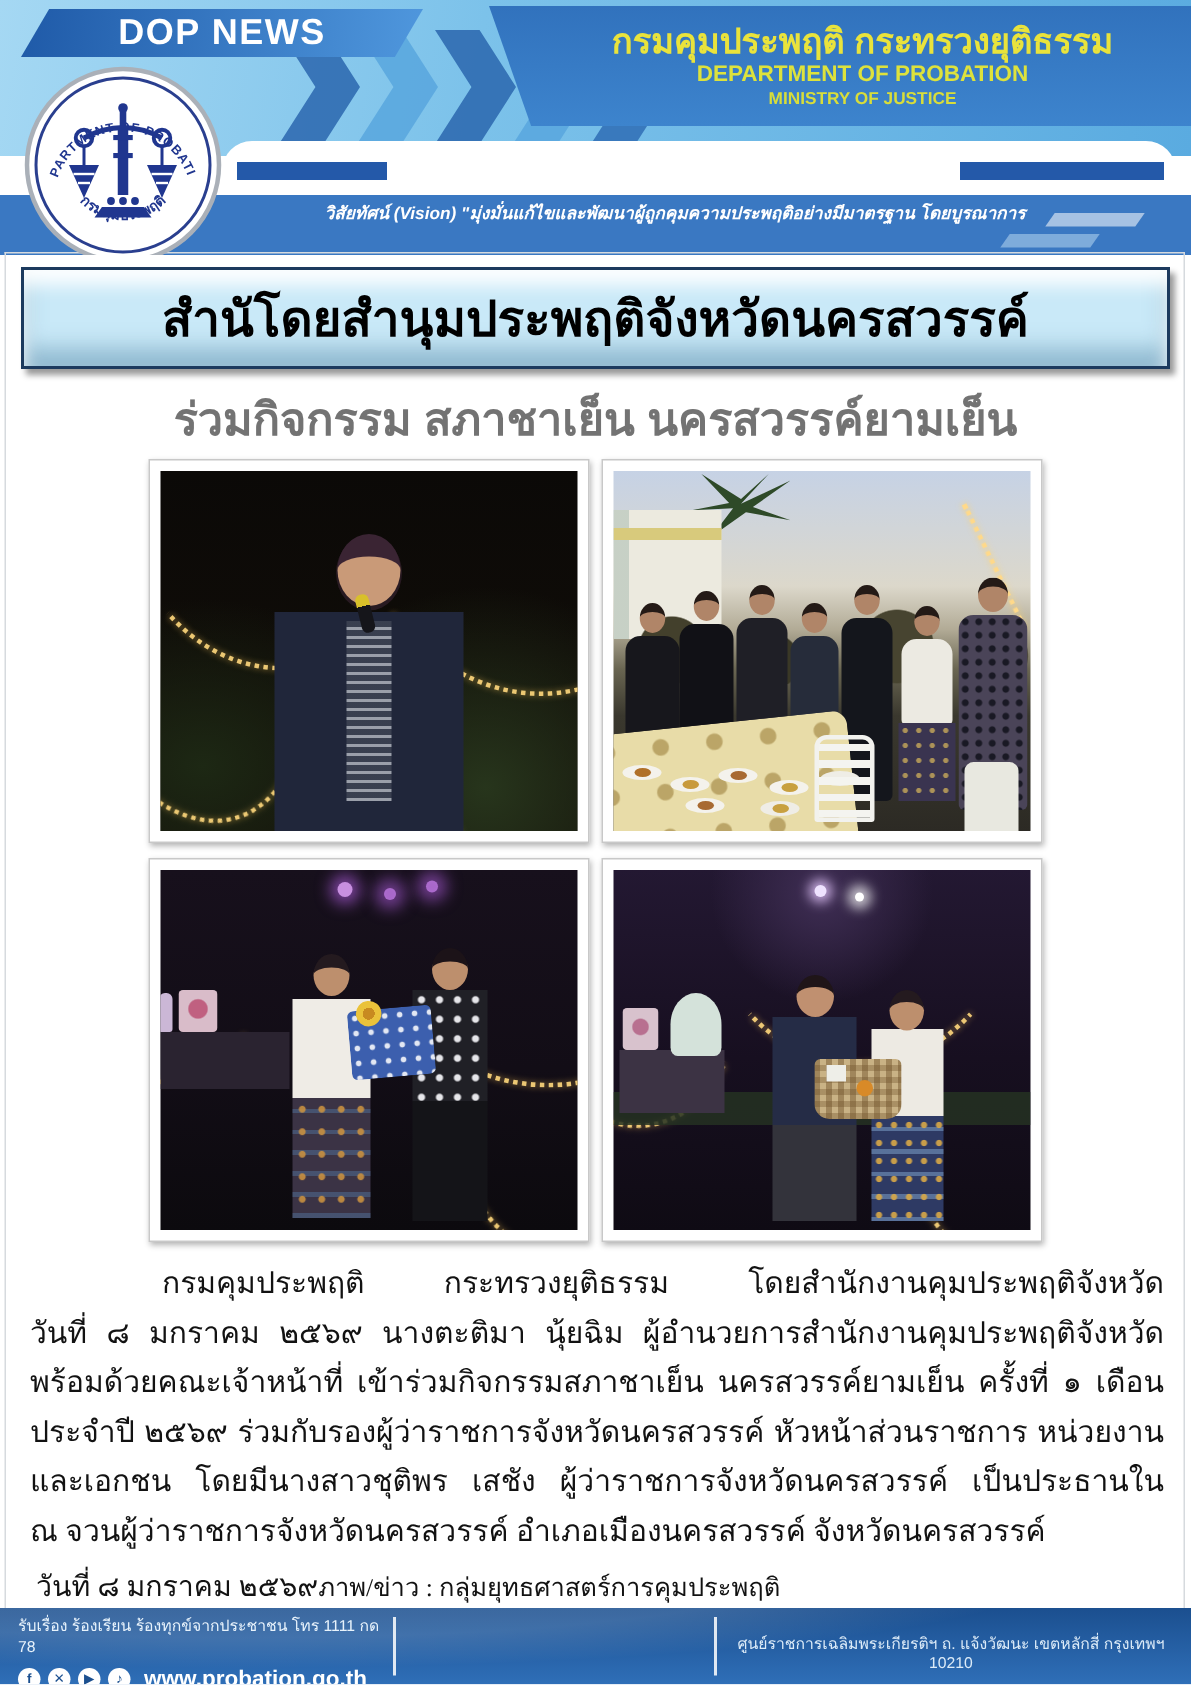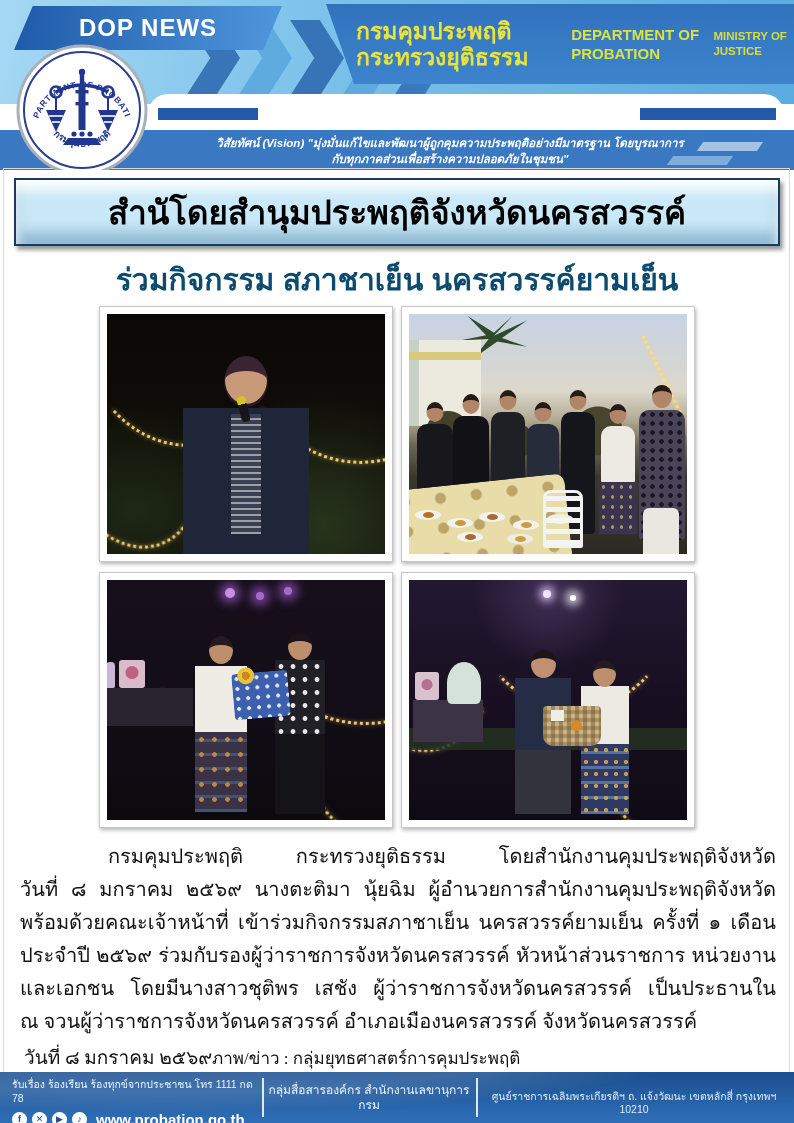--- a/index.html
+++ b/index.html
@@ -11,29 +11,29 @@
            background:linear-gradient(100deg,#a5d8f3 0%,#7cc2ea 40%,#5aabe0 100%);}
   .hdr-white-band{position:absolute;left:148px;top:94px;width:636px;height:40px;background:#fff;border-radius:20px;}
   .hdr-bottom{position:absolute;left:0;top:130px;width:100%;height:40px;background:var(--header-blue,#3a78c2);}
   .chev{position:absolute;top:20px;width:54px;height:76px;opacity:.85;
         clip-path:polygon(0 0,55% 0,100% 50%,55% 100%,0 100%,45% 50%);}
   .c1{left:186px;background:#2a66ae;}
   .c2{left:238px;background:#58a6de;}
   .c3{left:290px;background:#2a66ae;}
   .c4{left:342px;background:#58a6de;}
   .c5{left:394px;background:#2f6db5;}
-  .dop-badge{position:absolute;left:14px;top:6px;width:268px;height:44px;
+  .dop-badge{position:absolute;left:14px;top:6px;width:268px;height:32px;
              background:linear-gradient(95deg,#1f5aa8,#4f97dd);
              clip-path:polygon(7% 0,100% 0,93% 100%,0 100%);
              display:flex;align-items:center;justify-content:center;
              color:#fff;font-size:24px;font-weight:800;letter-spacing:1px;}
   .dept-banner{position:absolute;left:326px;top:4px;width:468px;height:80px;
                background:linear-gradient(180deg,#3172bd,#3d84cd);
                clip-path:polygon(0 0,100% 0,100% 100%,6% 100%);
-               display:flex;flex-direction:row;align-items:center;justify-content:center;
+               display:flex;flex-direction:column;align-items:center;justify-content:center;
                padding-left:30px;box-sizing:border-box;}
   .dept-thai{color:var(--accent-yellow,#e9e33c);font-size:23px;font-weight:800;line-height:26px;}
   .dept-en{color:#dde23c;font-size:15px;font-weight:700;line-height:19px;}
   .dept-min{color:#d8dd3a;font-size:11.5px;font-weight:700;line-height:15px;}
   .bar{position:absolute;top:108px;height:12px;background:#2459a9;}
   .bar-l{left:158px;width:100px;}
   .bar-r{left:640px;width:136px;}
   .smart-capsule{position:absolute;left:254px;top:84px;width:392px;height:52px;border-radius:30px;
                  background:var(--navy,#16407f);border:3px solid #0e2a5e;box-sizing:border-box;
                  box-shadow:0 0 0 3px #fff,0 3px 5px rgba(0,0,0,.35);
@@ -48,21 +48,21 @@
   
   .content-frame{position:absolute;left:3px;top:168px;width:787px;height:904px;box-sizing:border-box;
                  border:1px solid #d6dade;border-bottom:none;}
   
   .title-banner{position:absolute;left:14px;top:178px;width:766px;height:68px;box-sizing:border-box;
                 background:var(--title-bg,#c9e9f8);border:2px solid #1c3a5e;
                 box-shadow:inset 0 10px 12px rgba(255,255,255,.95),inset 0 -12px 14px rgba(90,140,170,.5),3px 4px 4px rgba(0,0,0,.4);
                 display:flex;align-items:center;justify-content:center;
                 font-size:33px;font-weight:800;color:#000;}
   .subtitle{position:absolute;left:0;top:256px;width:794px;text-align:center;
-            font-size:30px;font-weight:800;color:#0c4a6e;}
+            font-size:30px;font-weight:800;color:#737373;}
   
   .grid{position:absolute;left:99px;top:306px;width:596px;display:grid;
         grid-template-columns:294px 294px;grid-column-gap:8px;grid-row-gap:10px;column-gap:8px;row-gap:10px;}
   .frame{background:#fff;border:1px solid #c8c8c8;box-shadow:1px 2px 4px rgba(0,0,0,.3);
          padding:7px;box-sizing:border-box;width:294px;height:256px;}
   .photo{position:relative;width:278px;height:240px;overflow:hidden;}
   .strand{position:absolute;border:3px dotted rgba(255,216,125,.9);border-radius:50%;
           border-left-color:transparent;border-right-color:transparent;border-top-color:transparent;
           filter:drop-shadow(0 0 2px rgba(255,200,90,.8));}
   
@@ -233,21 +233,20 @@
     </div>
     <div class="dept-banner">
       <div class="dept-thai">กรมคุมประพฤติ กระทรวงยุติธรรม</div>
       <div class="dept-en">DEPARTMENT OF PROBATION</div>
       <div class="dept-min">MINISTRY OF JUSTICE</div>
     </div>
     <div class="bar bar-l"></div>
     <div class="bar bar-r"></div>
     <div class="vision">
       <div>วิสัยทัศน์ (Vision) "มุ่งมั่นแก้ไขและพัฒนาผู้ถูกคุมความประพฤติอย่างมีมาตรฐาน โดยบูรณาการ</div>
-      <div>กับทุกภาคส่วนเพื่อสร้างความปลอดภัยในชุมชน"</div>
     </div>
     <div class="hdr-slash sl1"></div>
     <div class="hdr-slash sl2"></div>
     <svg class="logo" viewBox="0 0 132 132" aria-hidden="false">
       <circle cx="66" cy="66" r="64" fill="#ffffff" stroke="#aab0b8" stroke-width="3"></circle>
       <circle cx="66" cy="66" r="58" fill="#ffffff" stroke="#2a3f8f" stroke-width="2"></circle>
       <defs>
         <path id="arcTop" d="M 22,76 A 46,46 0 0 1 110,76"></path>
         <path id="arcBot" d="M 31,82 A 40,40 0 0 0 101,82"></path>
       </defs>
@@ -371,21 +370,18 @@
     <div class="fcol1">
       <div class="fhotline">รับเรื่อง ร้องเรียน ร้องทุกข์จากประชาชน โทร 1111 กด 78</div>
       <div class="fsite-row">
         <span class="ficon">f</span>
         <span class="ficon">✕</span>
         <span class="ficon">▶</span>
         <span class="ficon">♪</span>
         <span class="fsite">www.probation.go.th</span>
       </div>
     </div>
-    <div class="fcol2">
-      <span>กลุ่มสื่อสารองค์กร สำนักงานเลขานุการกรม</span>
-    </div>
     <div class="fcol3">
       <span>ศูนย์ราชการเฉลิมพระเกียรติฯ ถ. แจ้งวัฒนะ เขตหลักสี่ กรุงเทพฯ 10210</span>
     </div>
   </div>
 
 </div>
 
 </body></html>

